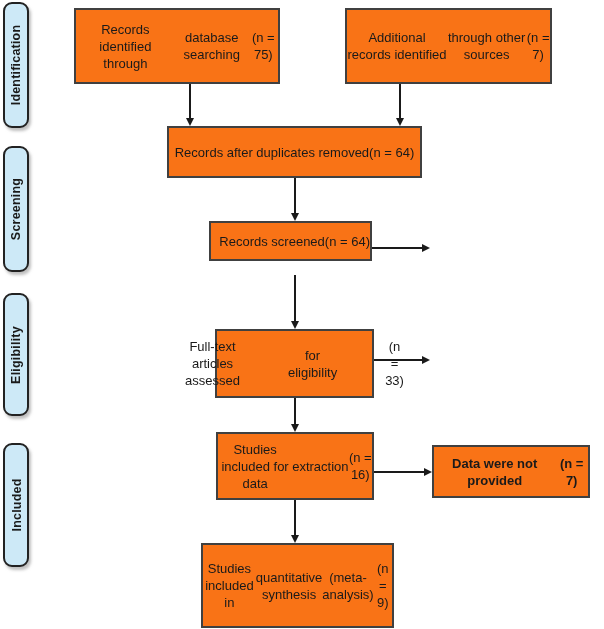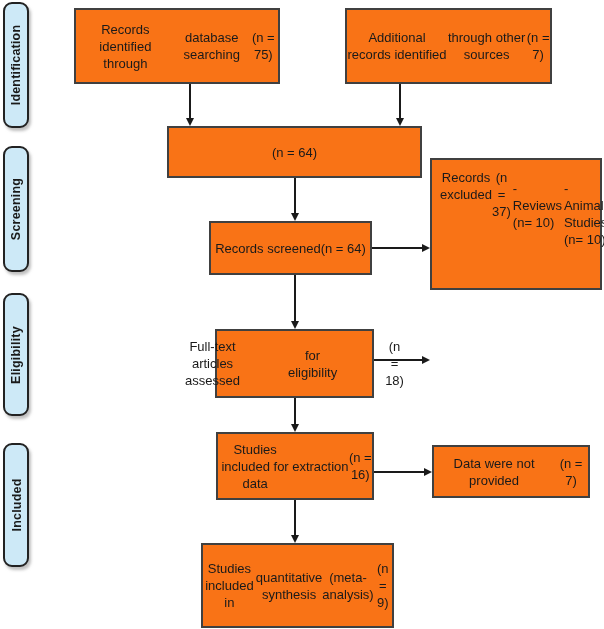--- a/index.html
+++ b/index.html
@@ -120,50 +120,44 @@
     <div>database searching</div>
     <div>(n = 75)</div>
   </div>
   <div class="fbox" style="left:308px;top:8px;width:207px;height:76px;margin-left:37px;">
     <div>Additional records identified</div>
     <div>through other sources</div>
     <div>(n = 7)</div>
   </div>
 
   <div class="fbox" style="left:167px;top:126px;width:255px;height:52px;">
+    <div>Records after duplicates removed</div>
     <div>(n = 64)</div>
   </div>
 
-  <div class="fbox" style="left:209px;top:221px;width:163px;height:54px;">
+  <div class="fbox" style="left:209px;top:221px;width:163px;height:40px;justify-content:flex-end;">
     <div>Records screened</div>
     <div>(n = 64)</div>
   </div>
 
-  <div class="fbox listbox" style="left:430px;top:158px;width:172px;height:132px;">
-    <div>Records excluded</div>
-    <div>(n = 37)</div>
-    <div class="item">- Reviews (n= 10)</div>
-    <div class="item">- Animal Studies (n= 10)</div>
-    <div class="item">- Others (n= 17)</div>
-  </div>
 
   <div class="fbox" style="left:215px;top:329px;width:159px;height:69px;gap:48px;">
     <div>Full-text articles assessed</div>
     <div>for eligibility</div>
-    <div>(n = 18)</div>
+    <div>(n = 33)</div>
   </div>
 
 
   <div class="fbox" style="left:216px;top:432px;width:158px;height:68px;">
     <div>Studies included for data</div>
     <div>extraction</div>
     <div>(n = 16)</div>
   </div>
 
-  <div class="fbox" style="left:432px;top:445px;width:158px;height:53px;">
+  <div class="fbox" style="left:432px;top:445px;width:158px;height:53px;font-weight:bold;">
     <div>Data were not provided</div>
     <div>(n = 7)</div>
   </div>
 
   <div class="fbox" style="left:201px;top:543px;width:193px;height:85px;">
     <div>Studies included in</div>
     <div>quantitative synthesis</div>
     <div>(meta-analysis)</div>
     <div>(n = 9)</div>
   </div>

